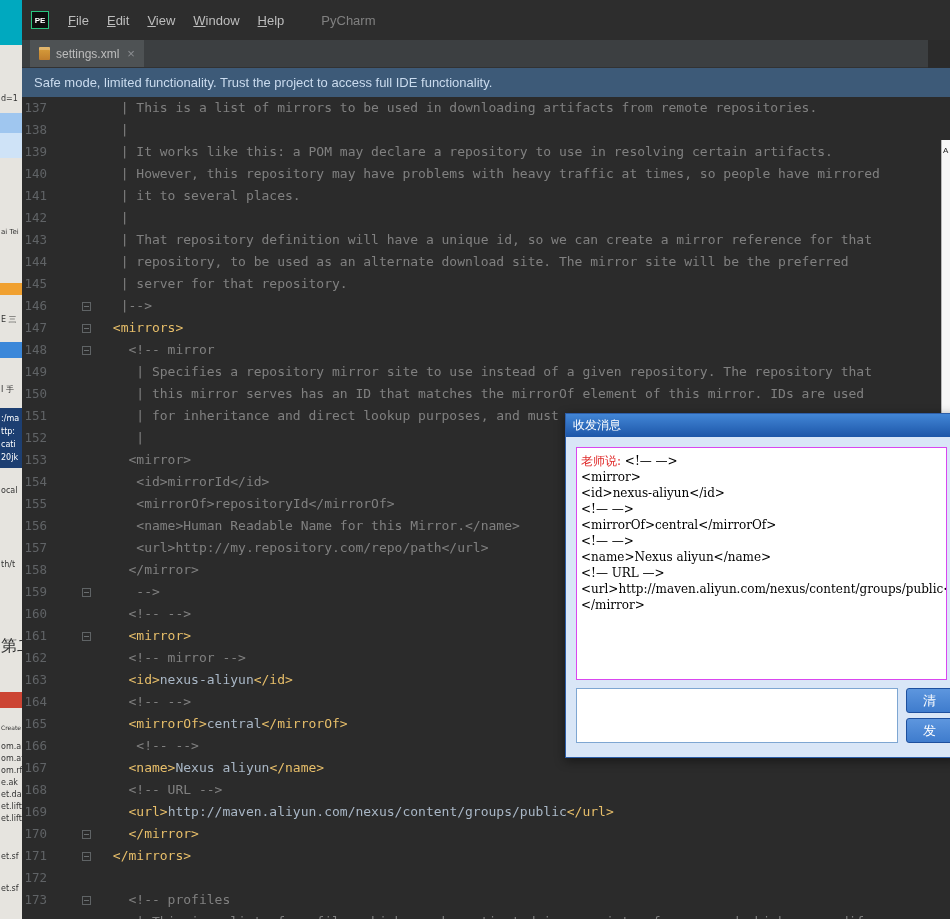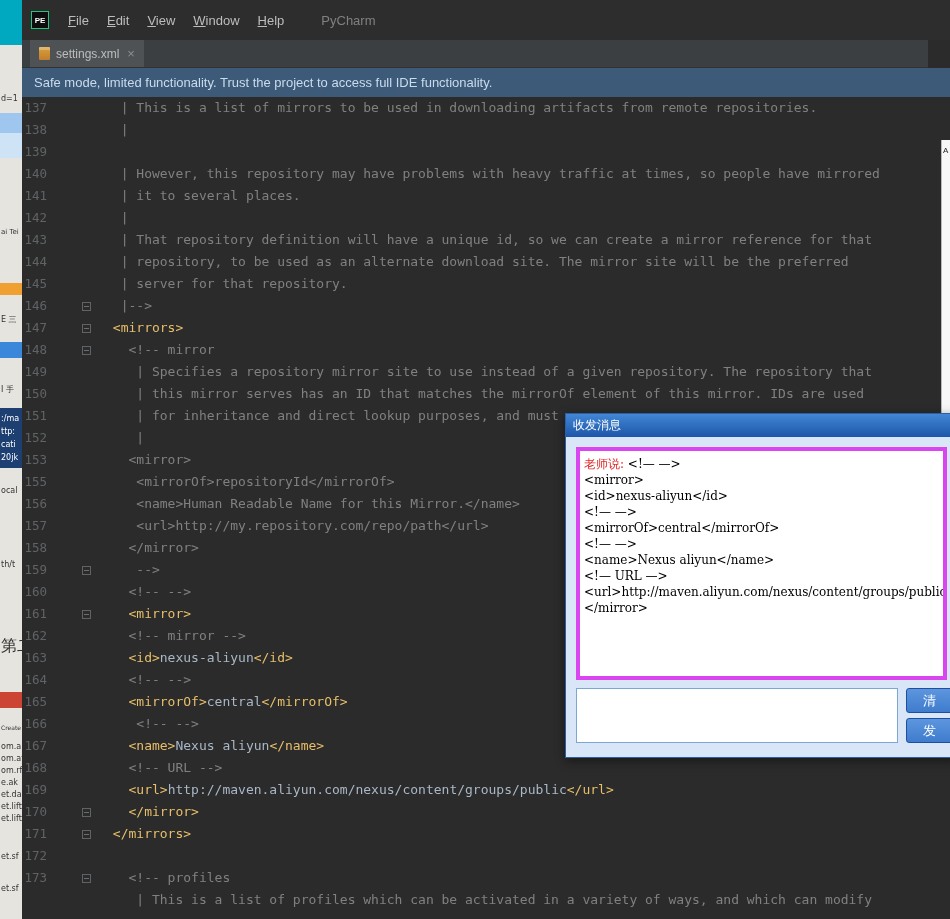--- a/index.html
+++ b/index.html
@@ -63,21 +63,21 @@
 
   
   #chat { position:absolute; left:565px; top:413px; width:392px; height:345px;
           z-index:60; background:var(--chat_body_bg,#d9e6f7);
           border:1px solid #2d5ea8; box-shadow:0 3px 10px rgba(0,0,0,.45); }
   #chat-titlebar { height:23px;
           background:linear-gradient(var(--chat_title_start,#4286d6),var(--chat_title_end,#1d56a8));
           color:#fff; font-size:12px; display:flex; align-items:center;
           padding-left:7px; font-family:"DejaVu Serif", serif; }
   #chat-messages { position:absolute; left:10px; top:33px; width:371px; height:233px;
-          background:#fff; border:4px solid #d946ef; padding:5px 4px;
+          background:#fff; border:1px solid #d946ef; padding:5px 4px;
           font-family:"DejaVu Serif", serif; font-size:12px; line-height:16px;
           overflow:hidden; }
   .msg-line { white-space:pre; }
   .mk-red   { color:var(--chat_red,#e02b2b); }
   .mk-black { color:#000; }
   #chat-input { position:absolute; left:10px; top:274px; width:322px; height:55px;
           background:#fff; border:1px solid #7ea6d2; resize:none; outline:none;
           font-family:"DejaVu Serif", serif; font-size:12px; }
   .chat-btn { position:absolute; left:340px; width:70px; height:25px;
           background:linear-gradient(#5d96de,var(--chat_button_bg,#3f7ccd));
@@ -150,20 +150,21 @@
       <div class="erow">
         <span class="ln">137</span>
         <span class="code"><span class="tk-comment">  | This is a list of mirrors to be used in downloading artifacts from remote repositories.</span></span>
       </div>
       <div class="erow">
         <span class="ln">138</span>
         <span class="code"><span class="tk-comment">  |</span></span>
       </div>
       <div class="erow">
         <span class="ln">139</span>
+        <span class="code"><span class="tk-comment">  | It works like this: a POM may declare a repository to use in resolving certain artifacts.</span></span>
       </div>
       <div class="erow">
         <span class="ln">140</span>
         <span class="code"><span class="tk-comment">  | However, this repository may have problems with heavy traffic at times, so people have mirrored</span></span>
       </div>
       <div class="erow">
         <span class="ln">141</span>
         <span class="code"><span class="tk-comment">  | it to several places.</span></span>
       </div>
       <div class="erow">
@@ -209,20 +210,24 @@
         <span class="ln">151</span>
         <span class="code"><span class="tk-comment">    | for inheritance and direct lookup purposes, and must</span></span>
       </div>
       <div class="erow">
         <span class="ln">152</span>
         <span class="code"><span class="tk-comment">    |</span></span>
       </div>
       <div class="erow">
         <span class="ln">153</span>
         <span class="code"><span class="tk-comment">   &lt;mirror&gt;</span></span>
+      </div>
+      <div class="erow">
+        <span class="ln">154</span>
+        <span class="code"><span class="tk-comment">    &lt;id&gt;mirrorId&lt;/id&gt;</span></span>
       </div>
       <div class="erow">
         <span class="ln">155</span>
         <span class="code"><span class="tk-comment">    &lt;mirrorOf&gt;repositoryId&lt;/mirrorOf&gt;</span></span>
       </div>
       <div class="erow">
         <span class="ln">156</span>
         <span class="code"><span class="tk-comment">    &lt;name&gt;Human Readable Name for this Mirror.&lt;/name&gt;</span></span>
       </div>
       <div class="erow">

